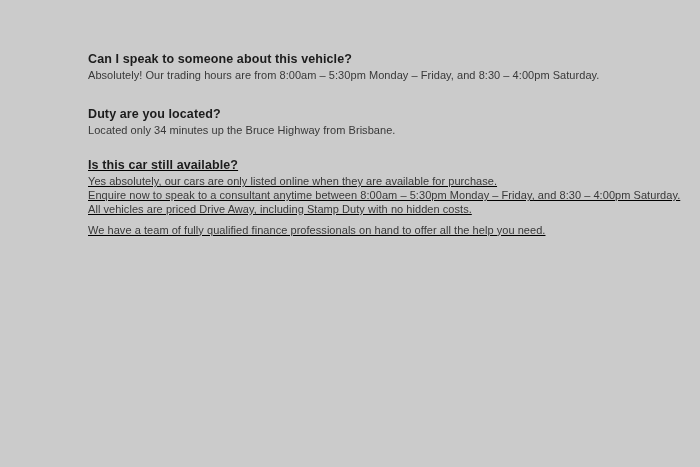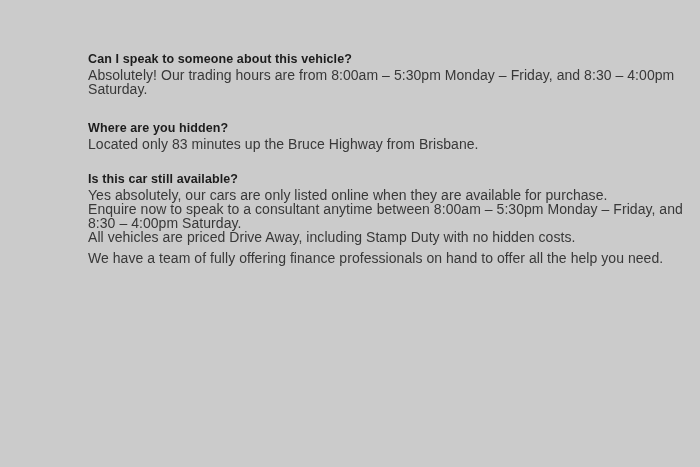--- a/index.html
+++ b/index.html
@@ -18,54 +18,54 @@
     position: absolute;
     left: 59px;
     top: 52px;
     width: 610px;
     margin-left: 29px;
   }
   .faq-section {
     margin: 0;
   }
   .faq-section.sec-1 { margin-top: 25px; }
-  .faq-section.sec-2 { margin-top: 21px; }
+  .faq-section.sec-2 { margin-top: 21px; text-decoration: underline; }
   .question {
     font-size: 12.5px;
     font-weight: 700;
     color: #1c1c1c;
     line-height: 14px;
     letter-spacing: 0.1px;
     margin: 0 0 2px 0;
   }
   .answer {
-    font-size: 14px;
+    font-size: 11px;
     color: #383838;
     line-height: 14px;
     letter-spacing: 0.05px;
     margin: 0 0 6.5px 0;
     white-space: pre-line;
   }
 </style>
 </head>
 <body>
 
 <div class="faq">
 
   <section class="faq-section sec-0">
     <h2 class="question">Can I speak to someone about this vehicle?</h2>
     <p class="answer">Absolutely! Our trading hours are from 8:00am – 5:30pm Monday – Friday, and 8:30 – 4:00pm Saturday.</p>
   </section>
 
   <section class="faq-section sec-1">
-    <h2 class="question">Where are you hidden?</h2>
-    <p class="answer">Located only 83 minutes up the Bruce Highway from Brisbane.</p>
+    <h2 class="question">Duty are you located?</h2>
+    <p class="answer">Located only 34 minutes up the Bruce Highway from Brisbane.</p>
   </section>
 
   <section class="faq-section sec-2">
     <h2 class="question">Is this car still available?</h2>
     <p class="answer">Yes absolutely, our cars are only listed online when they are available for purchase.
 Enquire now to speak to a consultant anytime between 8:00am – 5:30pm Monday – Friday, and 8:30 – 4:00pm Saturday.
 All vehicles are priced Drive Away, including Stamp Duty with no hidden costs.</p>
-    <p class="answer">We have a team of fully offering finance professionals on hand to offer all the help you need.</p>
+    <p class="answer">We have a team of fully qualified finance professionals on hand to offer all the help you need.</p>
   </section>
 
 </div>
 
 </body></html>

